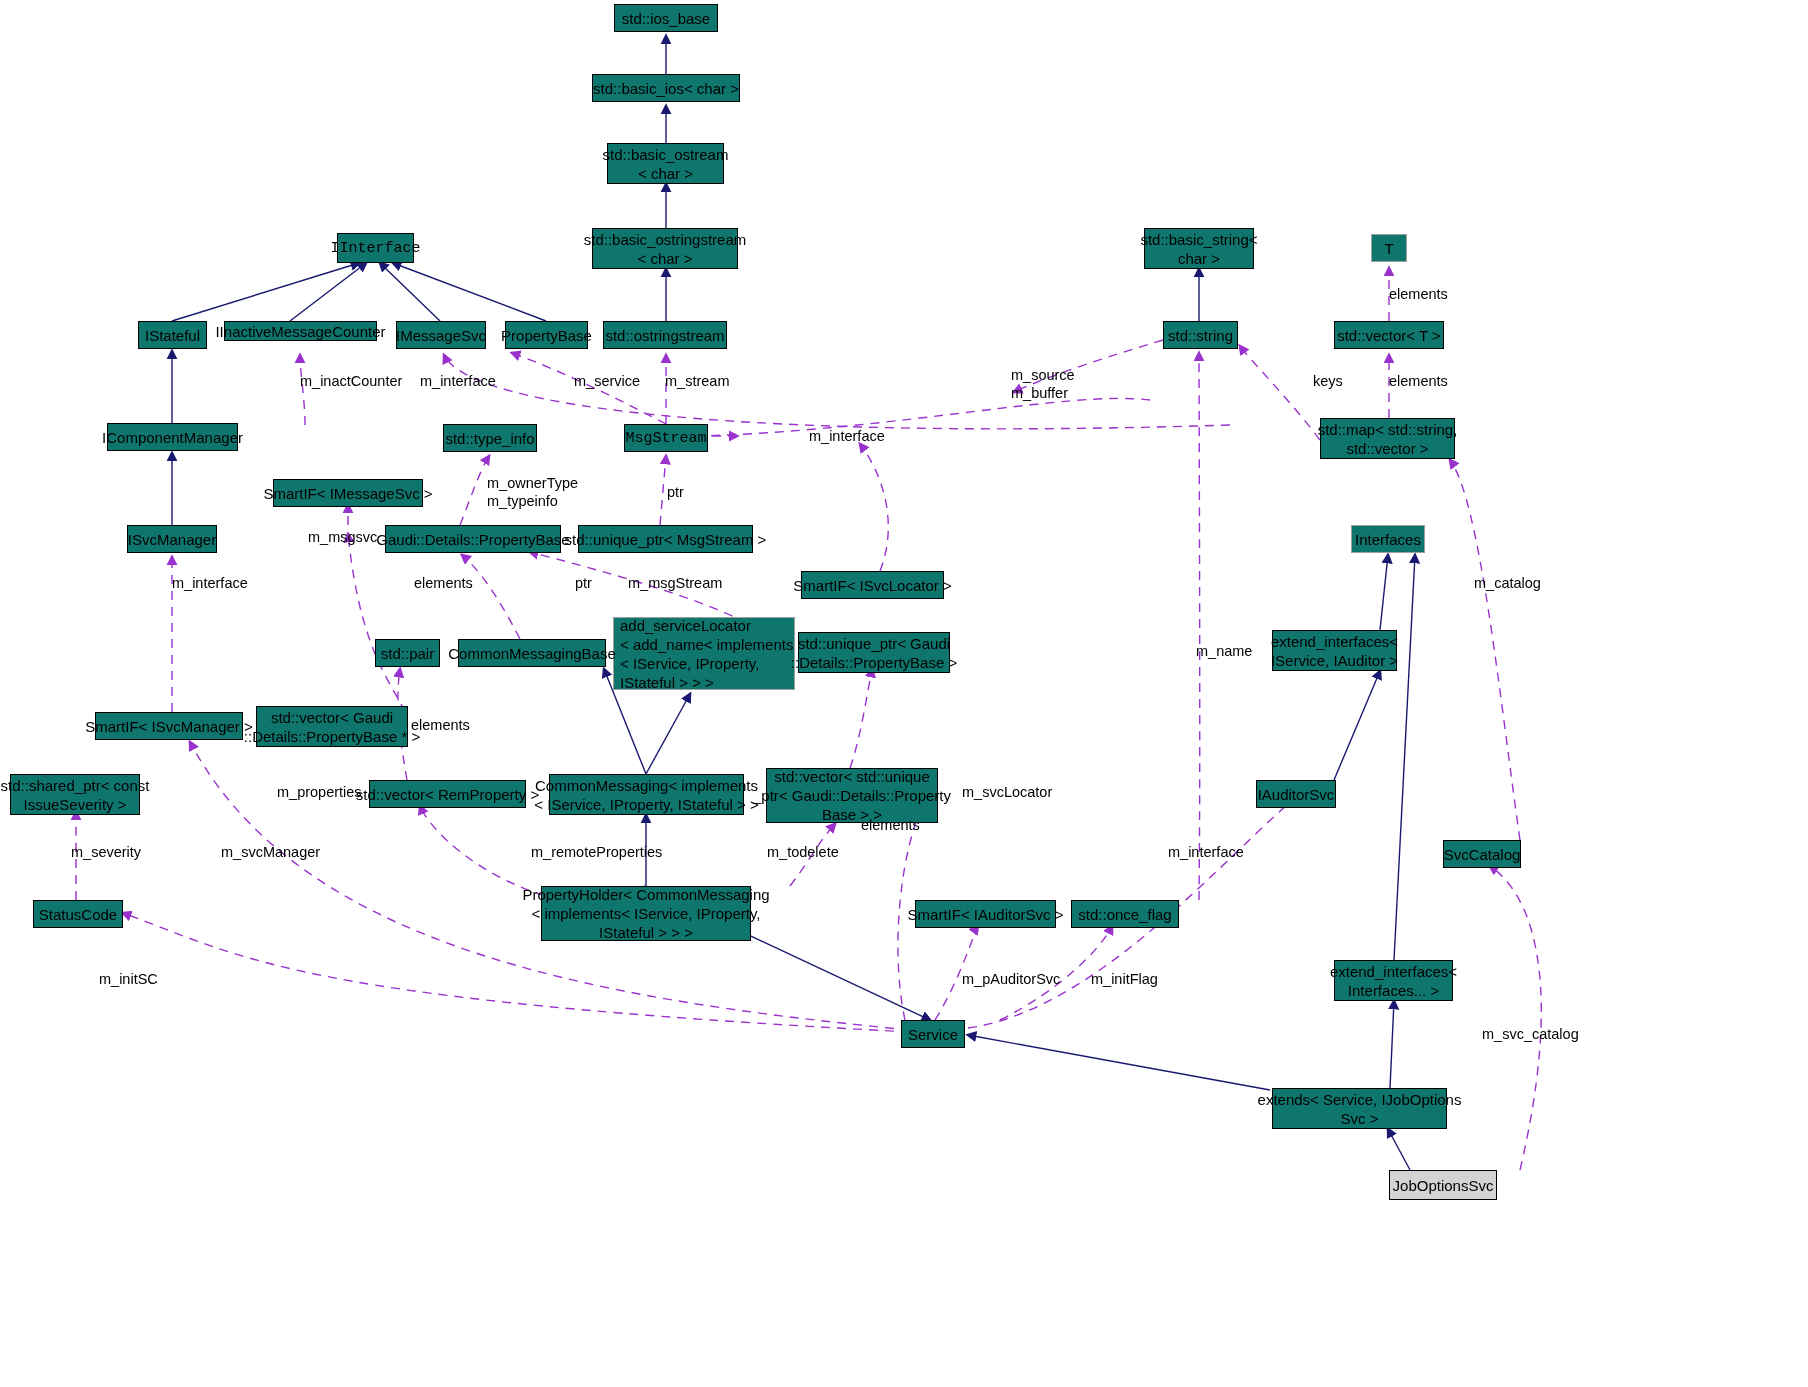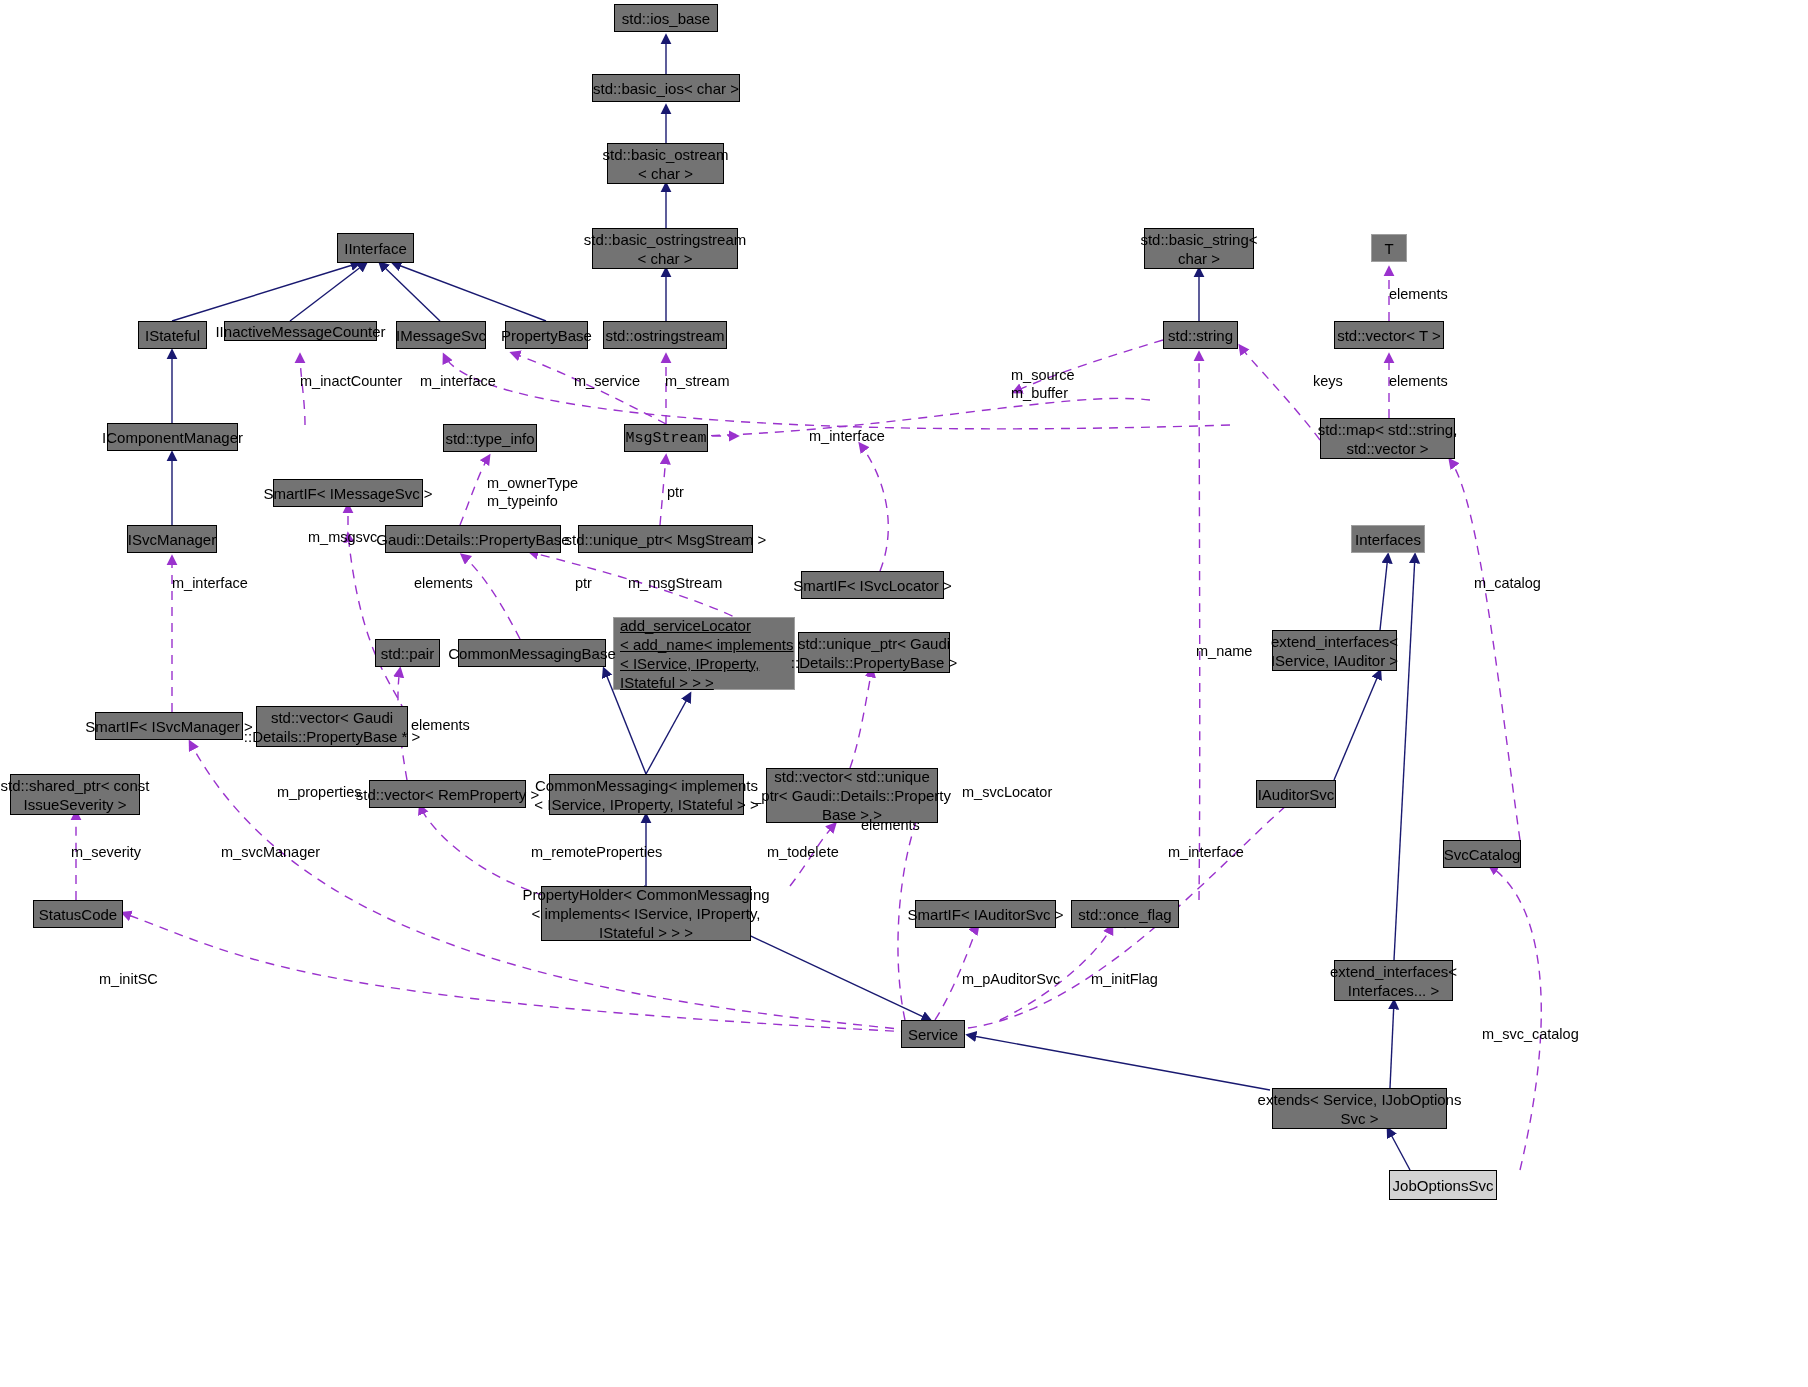--- a/index.html
+++ b/index.html
@@ -9,21 +9,21 @@
     height:1387px;
     background:#ffffff;
     font-family:"Liberation Sans", sans-serif;
     overflow:hidden;
   }
   #edges{position:absolute;left:0;top:0;width:1808px;height:1387px;pointer-events:none;}
   .node{
     position:absolute;
     box-sizing:border-box;
     border:1px solid #000000;
-    background:#737373;
+    background:#0f766e;
     color:#000000;
     font-size:15px;
     line-height:19px;
     text-align:center;
     display:flex;
     align-items:center;
     justify-content:center;
     white-space:pre;
     padding:1px 6px;
     z-index:3;
@@ -114,21 +114,21 @@
       <path d="M1125,900 L1125,926"></path>
     </g>
   </svg>
 
   <div class="node" style="left:614px;top:4px;width:104px;height:28px;"><span>std::ios_base</span></div>
   <div class="node" style="left:592px;top:74px;width:148px;height:28px;"><span>std::basic_ios&lt; char &gt;</span></div>
   <div class="node" style="left:607px;top:143px;width:117px;height:41px;"><span>std::basic_ostream
 &lt; char &gt;</span></div>
   <div class="node" style="left:592px;top:228px;width:146px;height:41px;"><span>std::basic_ostringstream
 &lt; char &gt;</span></div>
-  <div class="node" style="left:337px;top:233px;width:77px;height:30px;"><span>IInterface</span></div>
+  <div class="node" style="left:337px;top:233px;width:77px;height:30px;font-family:Liberation Mono, monospace;"><span>IInterface</span></div>
   <div class="node" style="left:1144px;top:228px;width:110px;height:41px;"><span>std::basic_string&lt;
 char &gt;</span></div>
   <div class="node gray" style="left:1371px;top:234px;width:36px;height:28px;"><span>T</span></div>
   <div class="node" style="left:138px;top:321px;width:69px;height:28px;"><span>IStateful</span></div>
   <div class="node" style="left:224px;top:321px;width:153px;height:20px;"><span>IInactiveMessageCounter</span></div>
   <div class="node" style="left:396px;top:321px;width:90px;height:28px;"><span>IMessageSvc</span></div>
   <div class="node" style="left:505px;top:321px;width:83px;height:28px;"><span>PropertyBase</span></div>
   <div class="node" style="left:603px;top:321px;width:124px;height:28px;"><span>std::ostringstream</span></div>
   <div class="node" style="left:1163px;top:321px;width:75px;height:28px;"><span>std::string</span></div>
   <div class="node" style="left:1334px;top:321px;width:110px;height:28px;"><span>std::vector&lt; T &gt;</span></div>
@@ -138,21 +138,21 @@
   <div class="node" style="left:1320px;top:418px;width:135px;height:41px;"><span>std::map&lt; std::string,
 std::vector &gt;</span></div>
   <div class="node" style="left:273px;top:479px;width:150px;height:28px;"><span>SmartIF&lt; IMessageSvc &gt;</span></div>
   <div class="node gray" style="left:1351px;top:525px;width:74px;height:28px;text-align:center;"><span>Interfaces</span></div>
   <div class="node" style="left:127px;top:525px;width:90px;height:28px;"><span>ISvcManager</span></div>
   <div class="node" style="left:385px;top:525px;width:176px;height:28px;"><span>Gaudi::Details::PropertyBase</span></div>
   <div class="node" style="left:578px;top:525px;width:175px;height:28px;"><span>std::unique_ptr&lt; MsgStream &gt;</span></div>
   <div class="node" style="left:801px;top:571px;width:143px;height:28px;"><span>SmartIF&lt; ISvcLocator &gt;</span></div>
   <div class="node" style="left:1272px;top:630px;width:125px;height:41px;"><span>extend_interfaces&lt;
 IService, IAuditor &gt;</span></div>
-  <div class="node gray" style="left:613px;top:617px;width:182px;height:73px;text-align:left;justify-content:flex-start;text-decoration:underline;"><span>add_serviceLocator
+  <div class="node gray" style="left:613px;top:617px;width:182px;height:73px;text-align:left;justify-content:flex-start;"><span>add_serviceLocator
 &lt; add_name&lt; implements
 &lt; IService, IProperty,
 IStateful &gt; &gt; &gt;</span></div>
   <div class="node" style="left:375px;top:639px;width:65px;height:28px;"><span>std::pair</span></div>
   <div class="node" style="left:458px;top:639px;width:148px;height:28px;"><span>CommonMessagingBase</span></div>
   <div class="node" style="left:798px;top:632px;width:152px;height:41px;"><span>std::unique_ptr&lt; Gaudi
 ::Details::PropertyBase &gt;</span></div>
   <div class="node" style="left:95px;top:712px;width:148px;height:28px;"><span>SmartIF&lt; ISvcManager &gt;</span></div>
   <div class="node" style="left:256px;top:706px;width:152px;height:41px;"><span>std::vector&lt; Gaudi
 ::Details::PropertyBase * &gt;</span></div>

